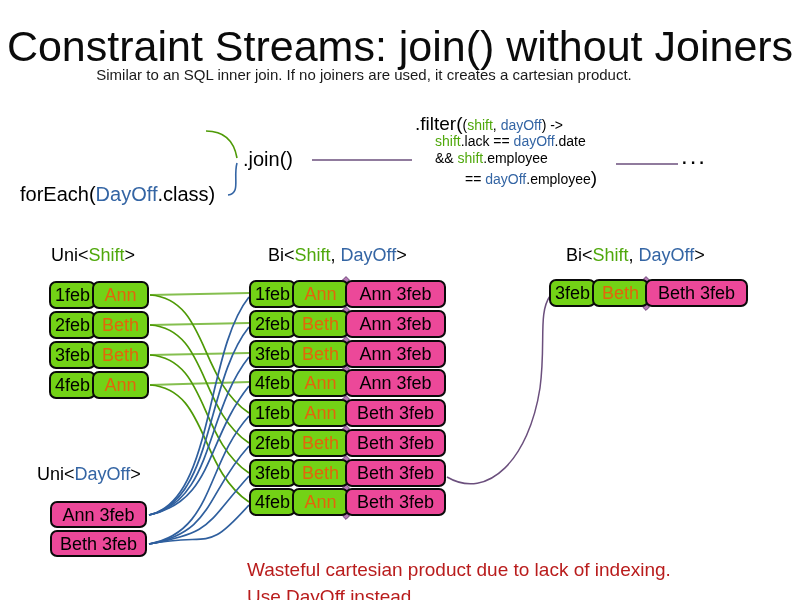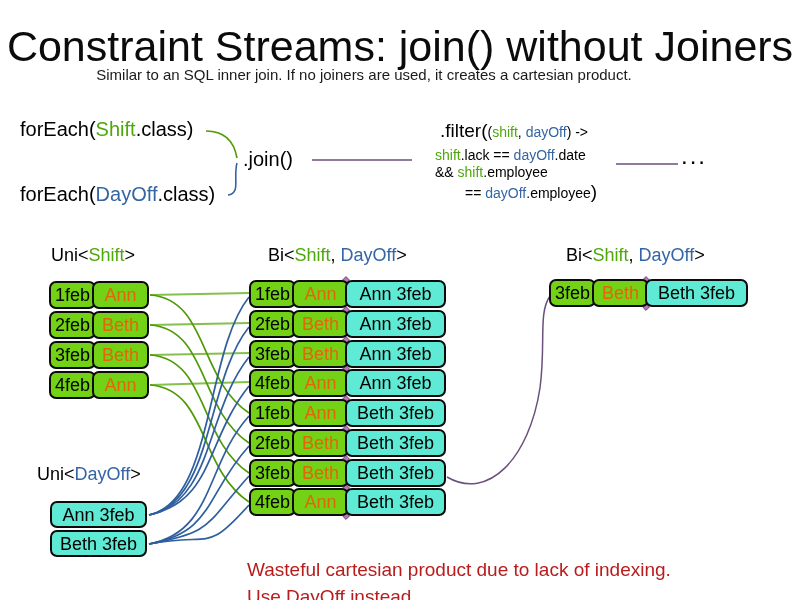--- a/index.html
+++ b/index.html
@@ -7,33 +7,33 @@
          font-family:"Liberation Sans",sans-serif;color:#000;}
   #connectors{position:absolute;left:0;top:0;width:800px;height:600px;z-index:0;}
   .abs{position:absolute;}
   .title{left:0;top:22px;width:800px;text-align:center;font-size:43px;color:#0b0b0b;white-space:nowrap;}
   .subtitle{left:0;top:66px;width:728px;text-align:center;font-size:15px;color:#1a1a1a;}
   .code{font-size:20px;white-space:nowrap;z-index:2;}
   .tok-green{color:#4fa80b;}
   .tok-blue{color:#3465a4;}
   .filter-block{left:415px;top:116px;font-size:14px;white-space:nowrap;z-index:2;}
   .filter-head{font-size:19px;}
-  .filter-l1{line-height:30px;margin-left:25px;}
+  .filter-l1{line-height:16px;}
   .filter-l2,.filter-l3{line-height:17px;padding-left:20px;}
   .filter-l4{line-height:21px;padding-left:50px;}
   .filter-close{font-size:19px;}
   .ellipsis{left:681px;top:142px;font-size:24px;letter-spacing:2px;z-index:2;}
   .typelabel{font-size:18px;white-space:nowrap;z-index:2;}
   .facts{z-index:1;}
   .frow{position:absolute;display:flex;height:45px;}
   .cell{box-sizing:border-box;height:28px;border:2px solid #0a0a0a;border-radius:7px;
         display:flex;align-items:center;justify-content:center;font-size:18px;line-height:1;}
   .cell+.cell{margin-left:-4px;}
   .green{background:#73d216;}
-  .blue{background:#5eead4;}
+  .blue{background:#ec4899;}
   .datec{width:47px;color:#000;}
   .empc{width:57px;color:#e3650b;}
   .pairc{width:101px;color:#000;}
   .dayoffc{width:97px;height:27px;color:#000;}
   .note{left:247px;top:523px;font-size:19px;line-height:27px;color:#b91c1c;z-index:2;margin-top:33px;}
 </style>
 </head>
 <body>
 
 <div id="slide">
@@ -69,21 +69,20 @@
       <path d="M346,455.6 L349.4,459 L346,462.4 L342.6,459 Z" fill="#b57ab5" stroke="#6d4478" stroke-width="1"></path>
       <path d="M346,484.6 L349.4,488 L346,491.4 L342.6,488 Z" fill="#b57ab5" stroke="#6d4478" stroke-width="1"></path>
       <path d="M346,512.6 L349.4,516 L346,519.4 L342.6,516 Z" fill="#b57ab5" stroke="#6d4478" stroke-width="1"></path>
       <path d="M646,276.6 L649.4,280 L646,283.4 L642.6,280 Z" fill="#b57ab5" stroke="#6d4478" stroke-width="1"></path>
       <path d="M646,303.6 L649.4,307 L646,310.4 L642.6,307 Z" fill="#b57ab5" stroke="#6d4478" stroke-width="1"></path>
     </svg>
 
   <div class="abs title">Constraint Streams: join() without Joiners</div>
   <div class="abs subtitle">Similar to an SQL inner join. If no joiners are used, it creates a cartesian product.</div>
 
-  <div class="abs code" style="left:20px;top:118px;"><span>forEach(</span><span class="tok-green">Shift</span><span>.class)</span></div>
 
   <div class="abs code" style="left:20px;top:183px;"><span>forEach(</span><span class="tok-blue">DayOff</span><span>.class)</span></div>
 
   <div class="abs code" style="left:243px;top:148px;text-align:center;">.join()</div>
 
   <div class="abs filter-block">
     <div class="filter-l1"><span class="filter-head">.filter(</span><span>(</span><span class="tok-green">shift</span><span>, </span><span class="tok-blue">dayOff</span><span>) -&gt;</span></div>
     <div class="filter-l2"><span class="tok-green">shift</span><span>.lack == </span><span class="tok-blue">dayOff</span><span>.date</span></div>
     <div class="filter-l3"><span>&amp;&amp; </span><span class="tok-green">shift</span><span>.employee</span></div>
     <div class="filter-l4"><span>== </span><span class="tok-blue">dayOff</span><span>.employee</span><span class="filter-close">)</span></div>

